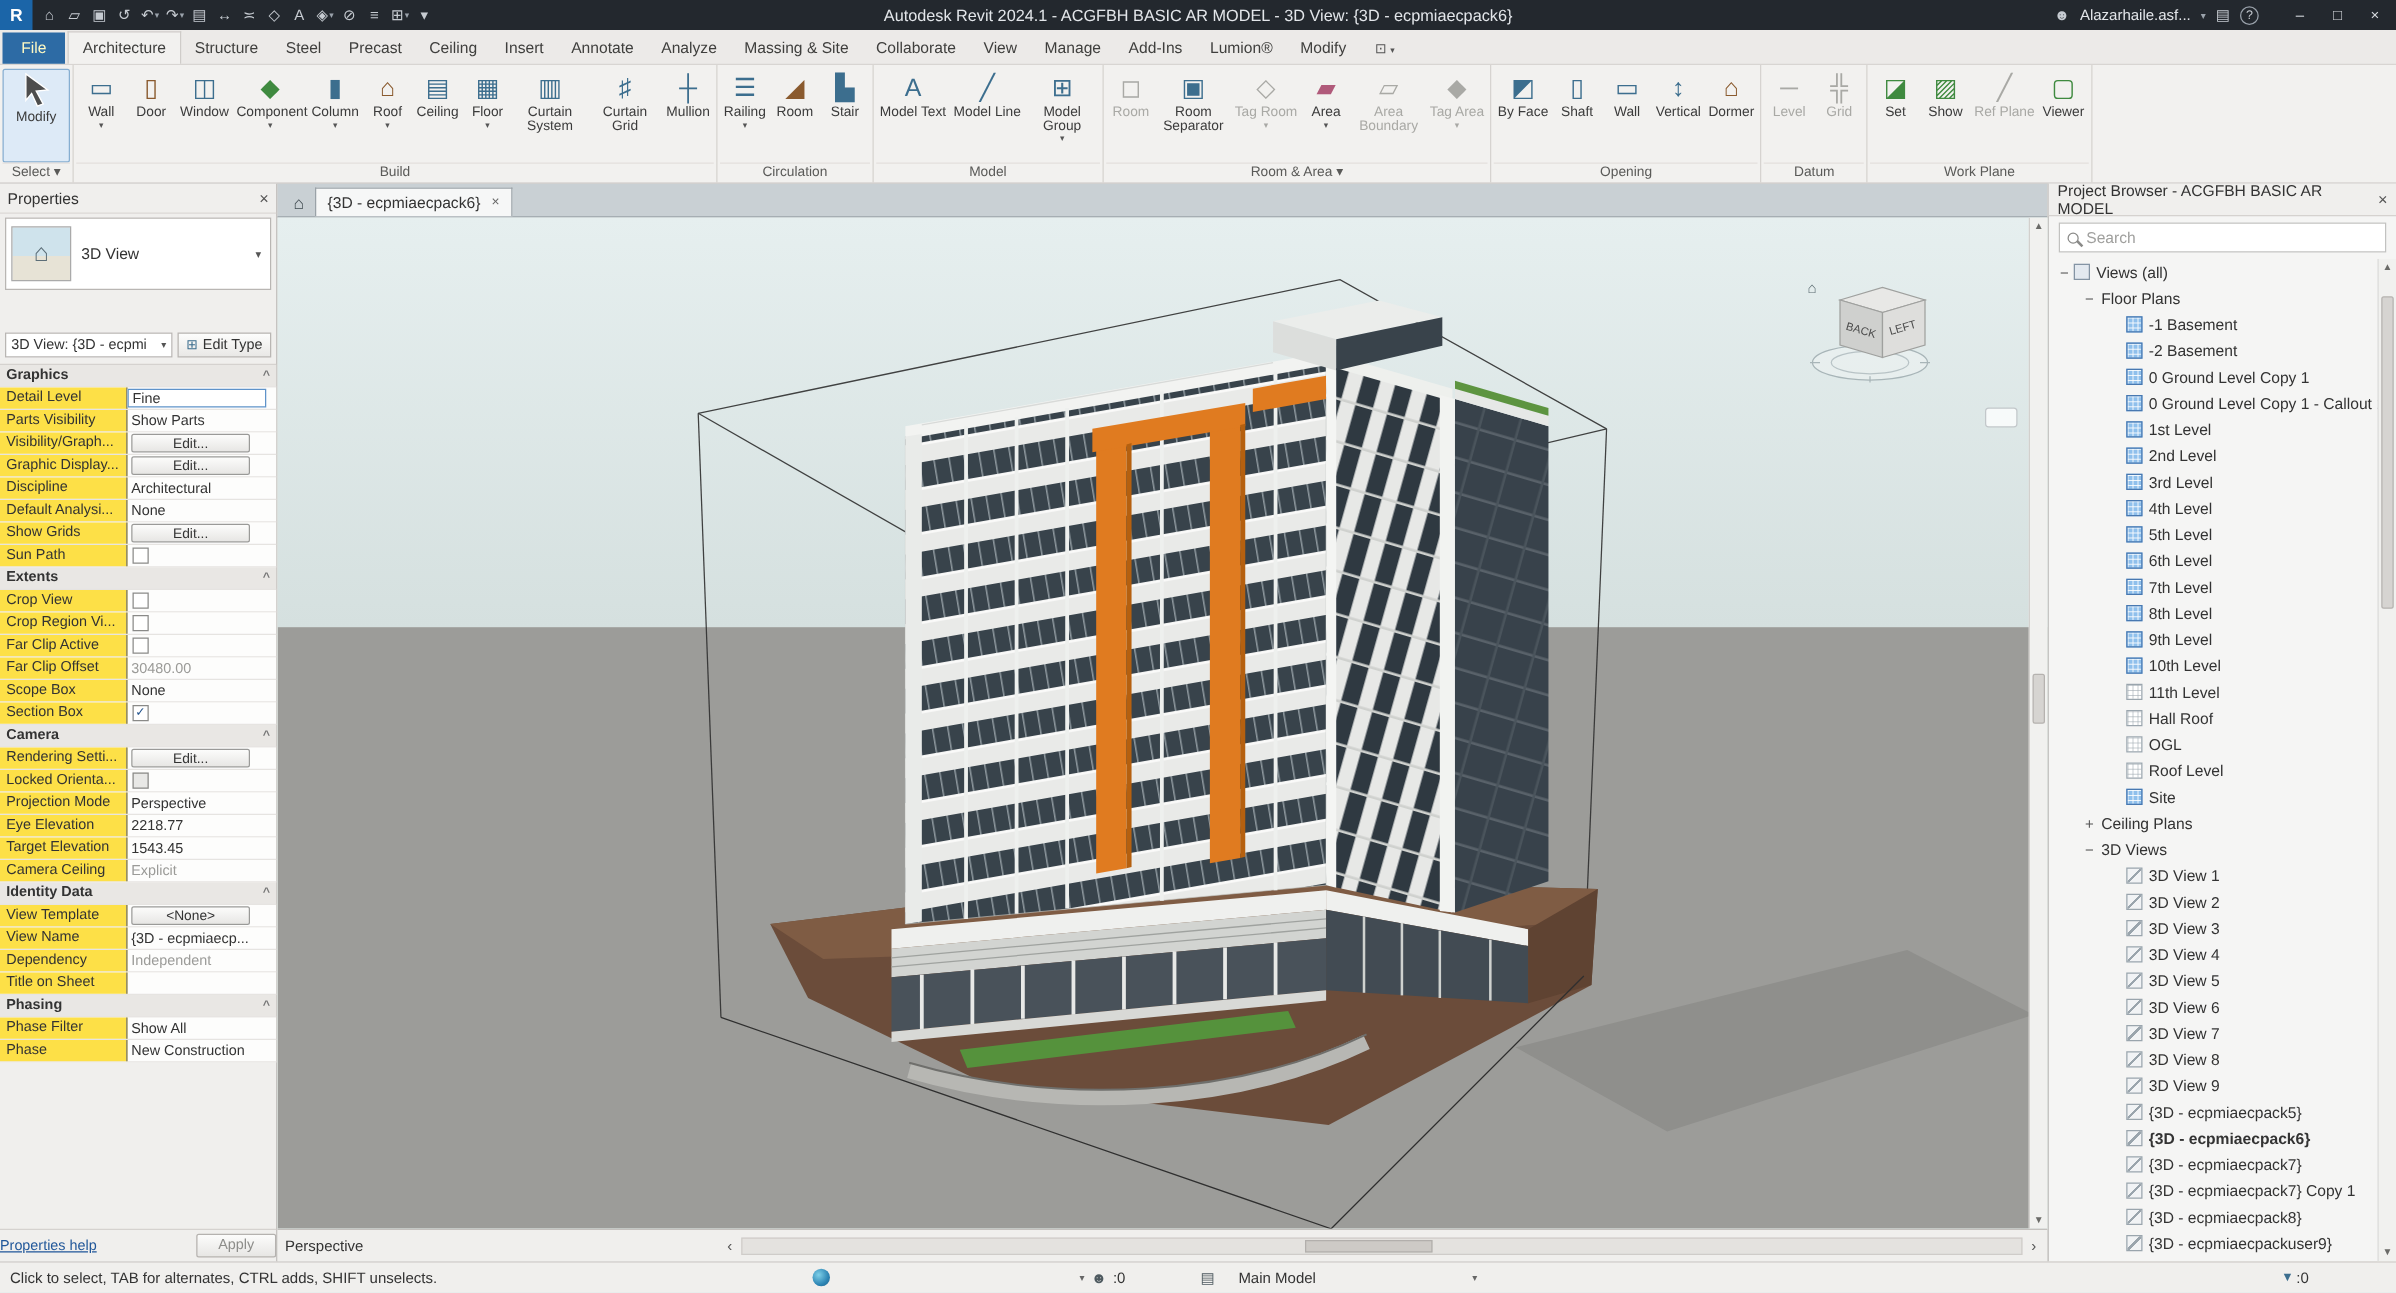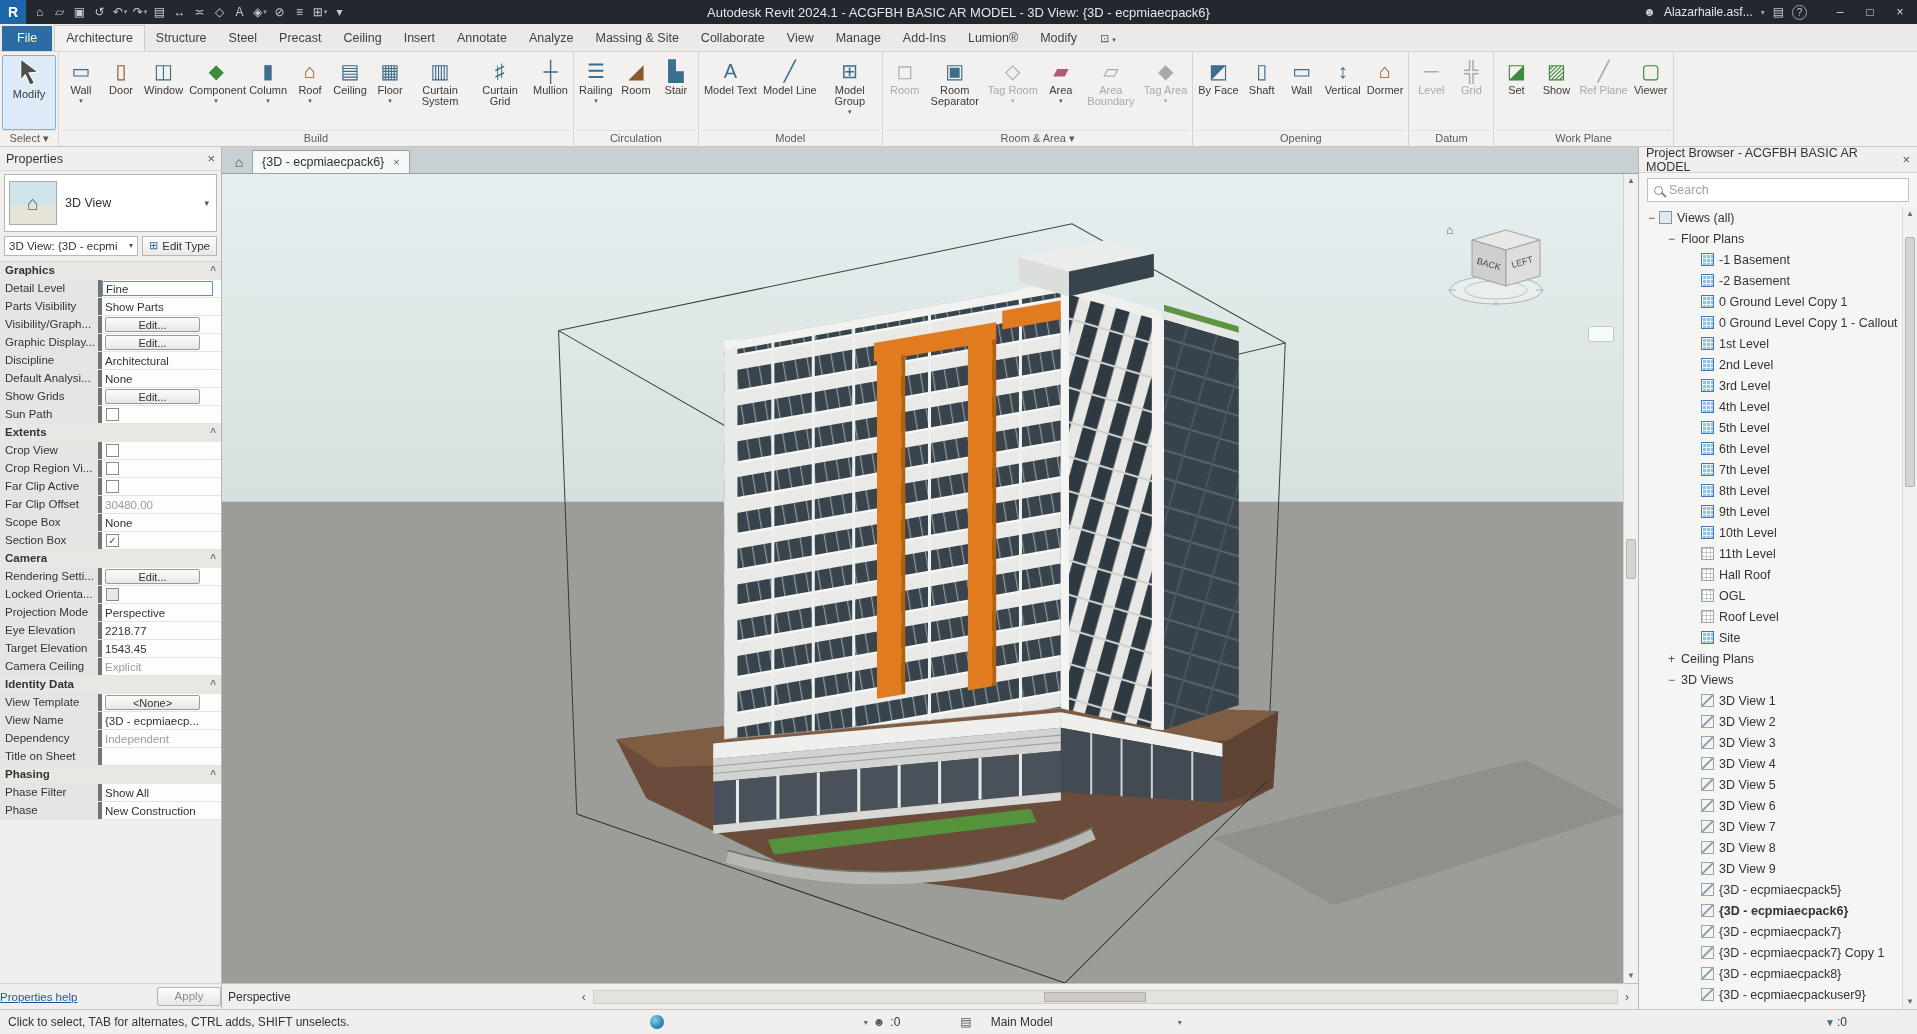--- a/index.html
+++ b/index.html
@@ -47,28 +47,28 @@
   .content { display:flex; height:862px; }
 
   
   .props { width:222px; background:#f0efed; border-right:1px solid #b8b5b2; display:flex; flex-direction:column; }
   .phead { height:24px; display:flex; align-items:center; padding:0 6px; font-size:12.5px; color:#333; border-bottom:1px solid #dcd9d6; }
   .pclose { margin-left:auto; color:#555; font-size:13px; }
   .ptype { height:58px; margin:3px 4px 0; background:#fff; border:1px solid #b9b6b3; display:flex; align-items:center; padding:4px; }
   .pthumb { width:48px; height:44px; background:linear-gradient(#cfe3ec 55%, #e7e3d6 55%); border:1px solid #aaa; display:flex; align-items:center; justify-content:center; font-size:20px; color:#5c6e78; }
   .ptlabel { margin-left:8px; font-size:12.5px; }
   .ptdd { margin-left:auto; font-size:9px; color:#555; padding:0 3px; }
-  .psel { height:27px; display:flex; align-items:center; padding:3px 4px; gap:4px; }
+  .psel { height:27px; display:flex; align-items:center; padding:3px 4px; gap:4px;margin-top:30px; }
   .pcombo { flex:1; height:20px; background:#fff; border:1px solid #b9b6b3; display:flex; align-items:center; padding:0 4px; font-size:11.5px; overflow:hidden; white-space:nowrap; }
   .pcombo .cdd { margin-left:auto; font-size:8px; color:#555; }
   .petype { height:20px; border:1px solid #b9b6b3; background:linear-gradient(#fdfdfc,#e9e8e6); display:flex; align-items:center; padding:0 6px; gap:4px; font-size:11.5px; }
   .eticon { font-size:11px; color:#3c6e8e; }
   .pgrid { margin-top:2px; border-top:1px solid #d5d2cf; }
   .prow { display:flex; align-items:center; height:18px; border-bottom:1px solid #e6e4e1; background:#fdfdfc; font-size:11.5px; }
-  .plabel { width:102px; flex:none; height:100%; line-height:17px; padding-left:5px; background:#e5e5e5; border-right:4px solid #737373; overflow:hidden; white-space:nowrap; }
+  .plabel { width:102px; flex:none; height:100%; line-height:17px; padding-left:5px; background:#fde047; border-right:1px solid #737373; overflow:hidden; white-space:nowrap; }
   .pvalue { flex:1; padding:0 3px; height:16px; line-height:16px; overflow:hidden; white-space:nowrap; }
   .pcaret { color:#777; font-size:10px; padding-right:5px; }
   .prow.sec { background:#e9e7e4; font-weight:bold;gap:36px; }
   .prow.sec .plabel { background:transparent; border-right:none; width:auto; flex:1; }
   .prow.in .pvalue { border:1px solid #5f93c9; background:#fff; height:15px; line-height:14px; margin-right:3px; }
   .prow.btn .pvalue { border:1px solid #9a9a98; background:linear-gradient(#fcfcfb,#e7e6e4); text-align:center; height:15px; line-height:14px; font-size:11px; margin:0 16px 0 3px; border-radius:2px; }
   .prow.cb .pvalue { flex:none; width:13px; height:13px; border:1px solid #8a8a88; background:#fff; margin-left:4px; padding:0; line-height:12px; text-align:center; font-size:10px; color:#1d4f8a; }
   .prow.cb.gray .pvalue { background:#e8e8e6; }
   .prow.gray .pvalue { color:#9b9b98; }
   .pfill { flex:1; }

